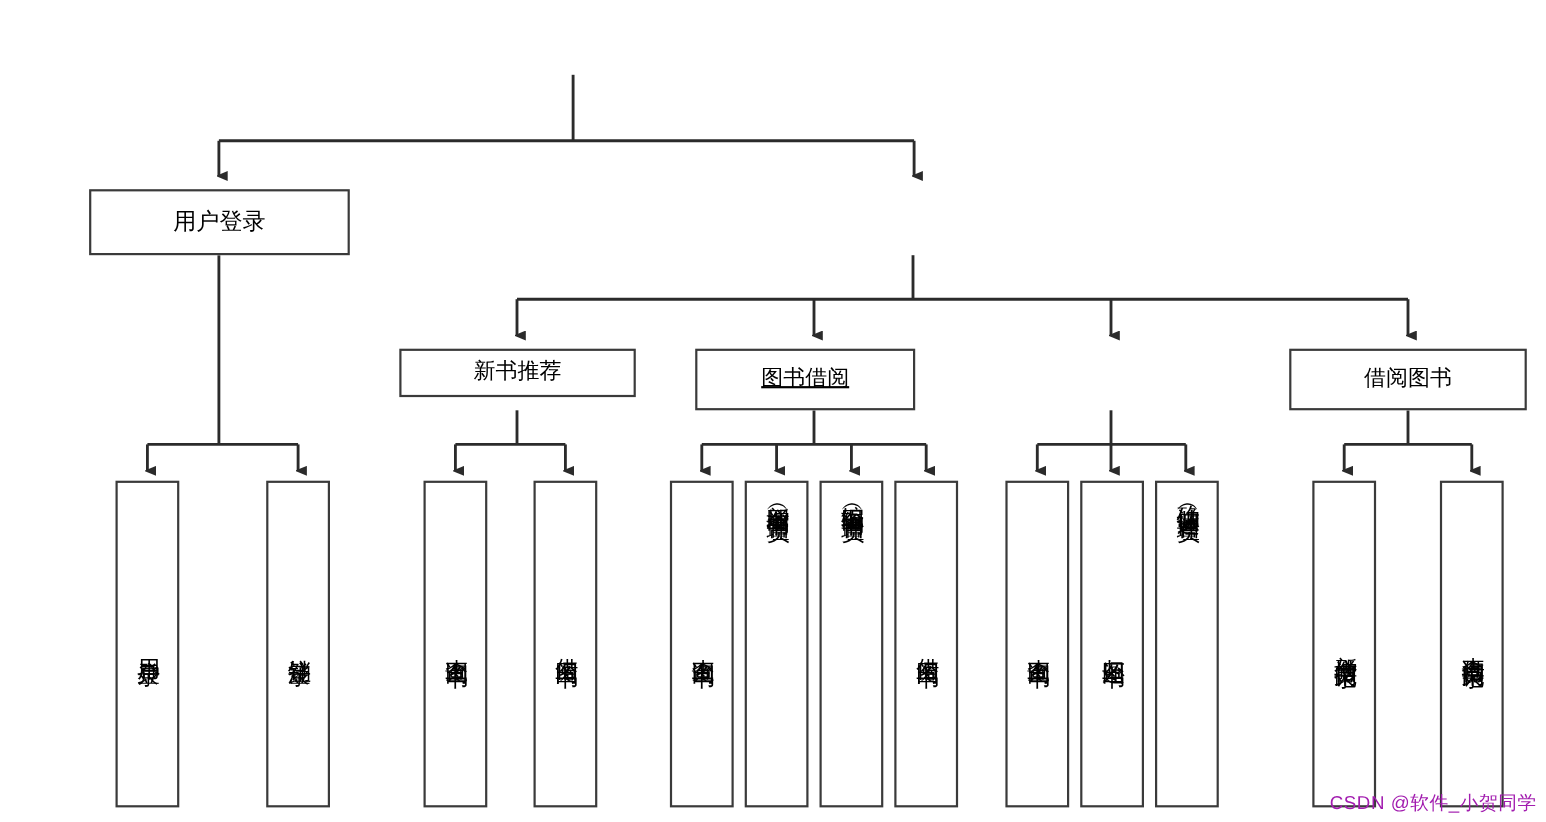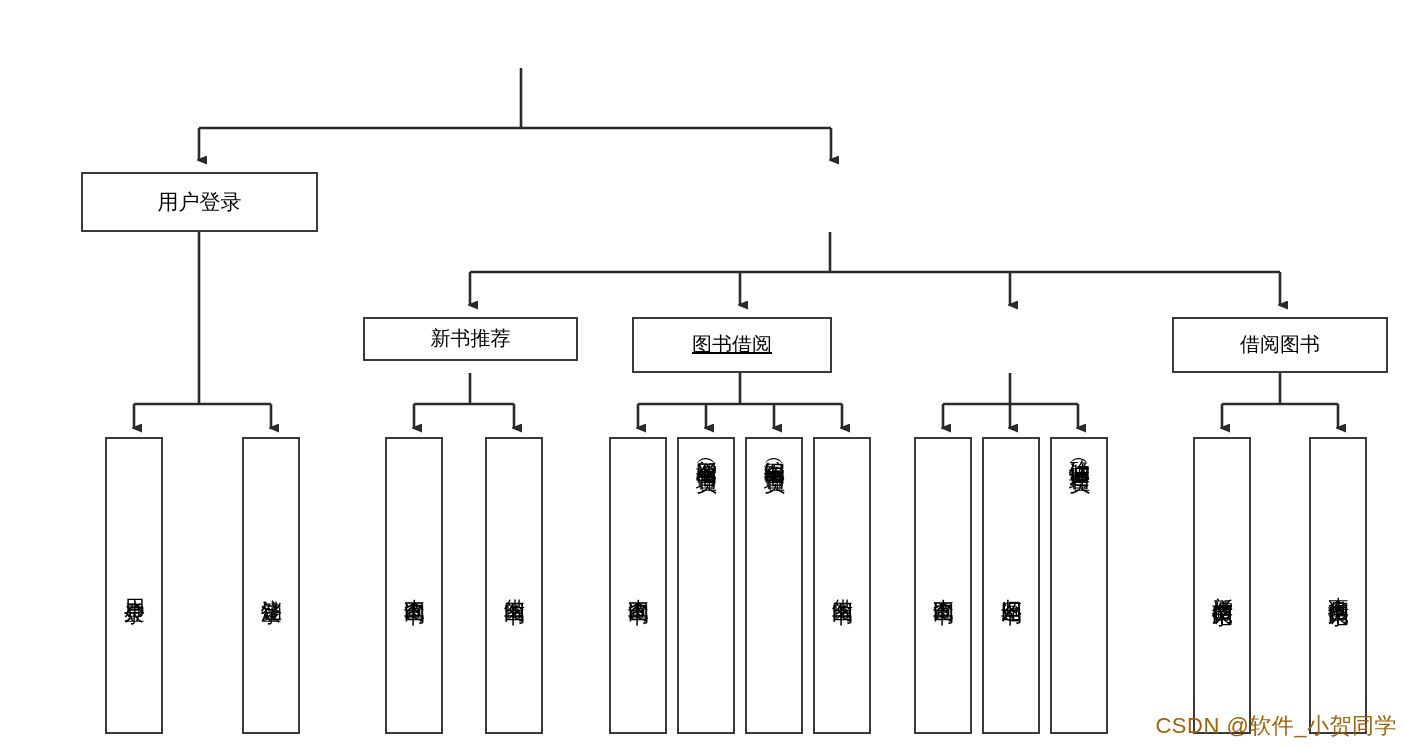--- a/index.html
+++ b/index.html
@@ -70,22 +70,22 @@
   }
   .leaf-inner.top {
     align-items: flex-start;
     padding-top: 4px;
     box-sizing: border-box;
   }
   .watermark {
     position: absolute;
     right: 8px;
     bottom: 6px;
-    font-size: 22px;
-    color: #a16207;
+    font-size: 17px;
+    color: #a21caf;
     letter-spacing: 0.5px;
     white-space: nowrap;
     user-select: none;
   }
 </style>
 </head>
 <body>
 
 <div id="canvas">
 

